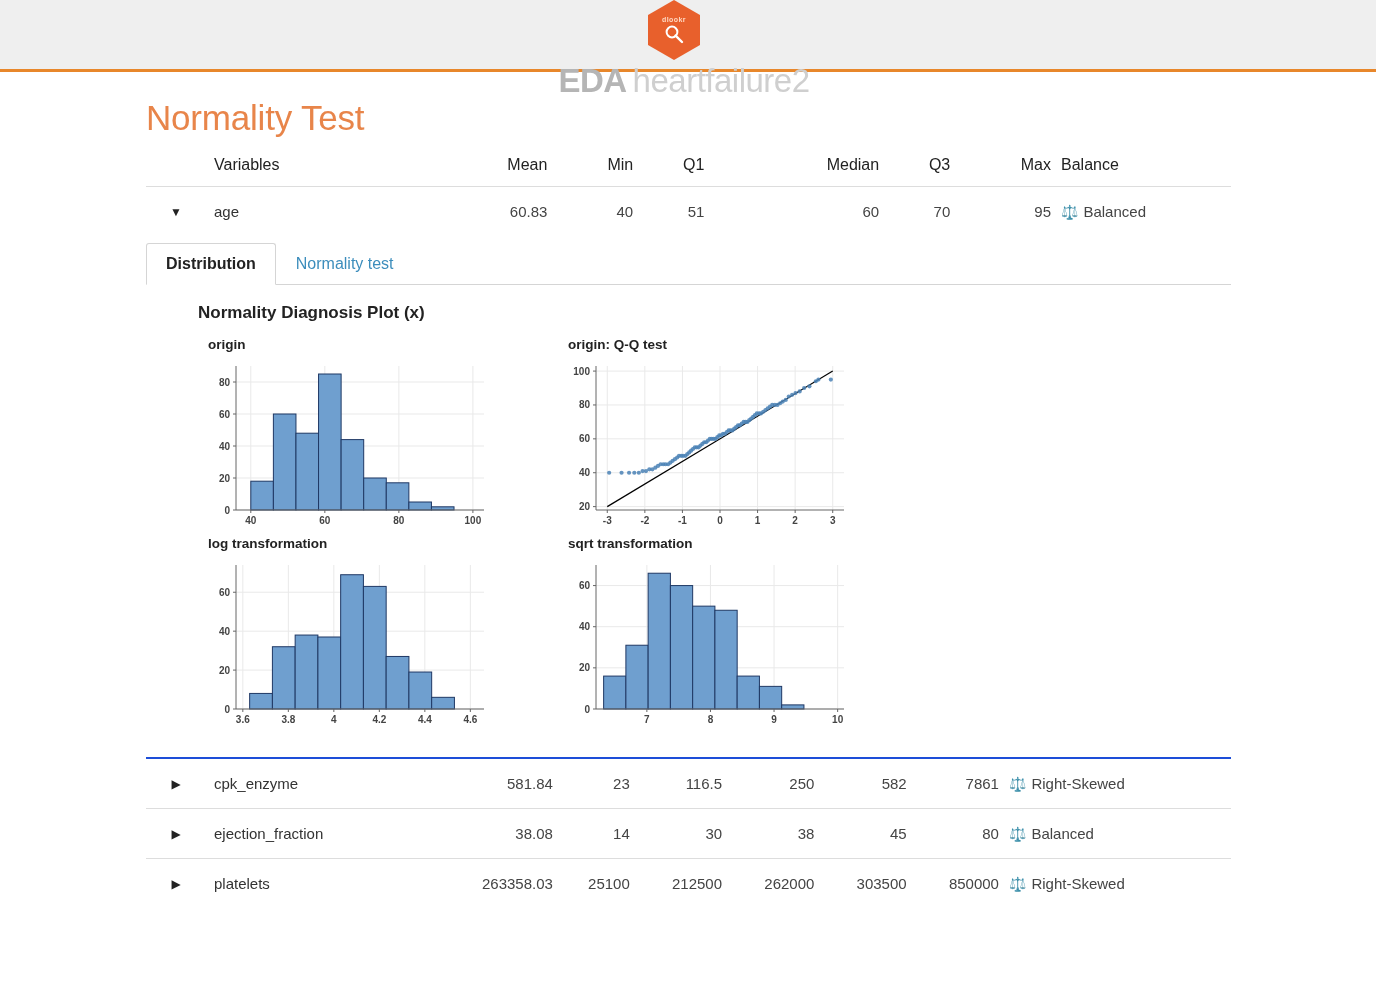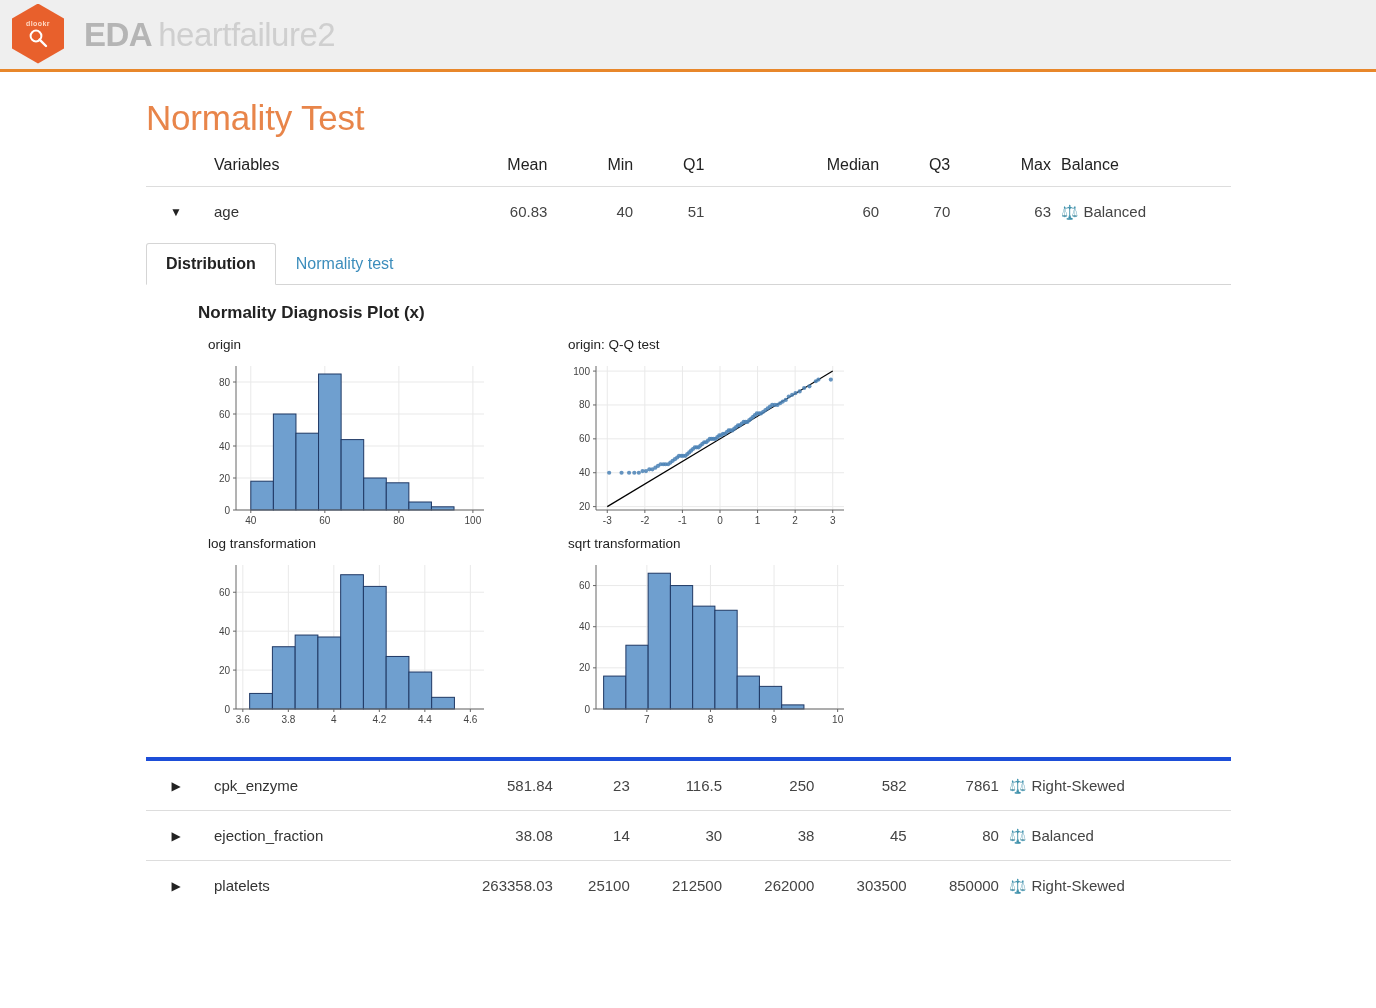--- a/index.html
+++ b/index.html
@@ -18,20 +18,21 @@
 
   
   .navbar {
     height: 72px;
     background: #efefef;
     border-bottom: 3px solid #e8872b;
     display: flex;
     align-items: center;
     padding: 0 20px 0 12px;
     box-sizing: border-box;
+    flex-direction: column;
   }
   .logo-wrap {
     width: 56px;
     height: 62px;
     position: relative;
     flex: 0 0 auto;
     margin-right: 16px;
   }
   .hexagon {
     width: 52px;
@@ -159,21 +160,21 @@
   .scale-icon {
     display: inline-block;
     margin-right: 5px;
     font-size: 14px;
     filter: saturate(1.4);
   }
 
   
   .detail-panel {
     width: 1085px;
-    border-bottom: 4px solid #1d4ed8;
+    border-bottom: 2px solid #1d4ed8;
     padding-bottom: 22px;
   }
   .tabs {
     display: flex;
     align-items: flex-end;
     border-bottom: 1px solid #d5d5d5;
     margin-top: 6px;
   }
   .tab {
     font-size: 16px;
@@ -198,20 +199,21 @@
     font-weight: bold;
     color: #222222;
     margin: 18px 0 0 52px;
   }
 
   
   .plot-grid {
     display: grid;
     grid-template-columns: 360px 360px;
     margin: 14px 0 0 50px;
+    font-weight: bold;
   }
   .plot-cell { position: relative; }
   .plot-cell .caption {
     font-size: 13.5px;
     color: #222222;
     margin-left: 12px;
     margin-bottom: 4px;
   }
   .plot-svg { display: block; }
 </style>
@@ -255,21 +257,21 @@
     </thead>
     <tbody>
       <tr>
         <td class="td-toggle">▼</td>
         <td class="td-var">age</td>
         <td>60.83</td>
         <td>40</td>
         <td>51</td>
         <td>60</td>
         <td>70</td>
-        <td>63</td>
+        <td>95</td>
         <td class="td-balance"><span class="scale-icon">⚖️</span><span>Balanced</span></td>
       </tr>
     </tbody>
   </table>
 
   <div class="detail-panel">
     <div class="tabs">
       <div class="tab active">Distribution</div>
       <div class="tab">Normality test</div>
     </div>

